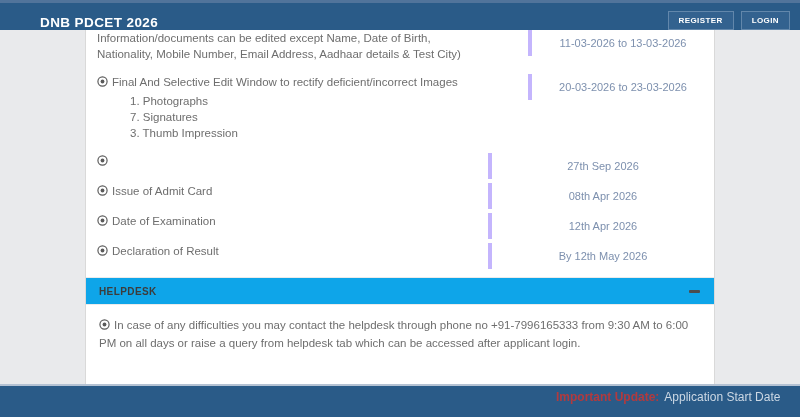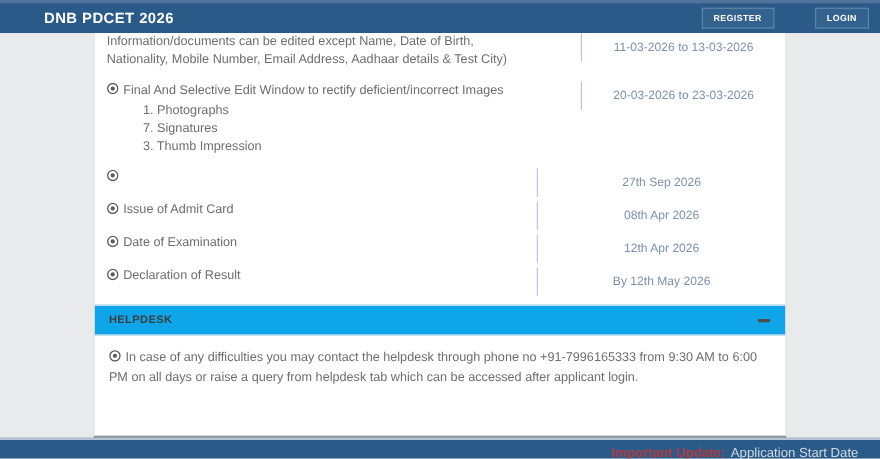--- a/index.html
+++ b/index.html
@@ -2,53 +2,53 @@
 <html><head>
 <meta charset="utf-8">
 <style>
   * { margin:0; padding:0; box-sizing:border-box; }
   html,body { width:800px; height:417px; overflow:hidden; }
   body { font-family:"Liberation Sans", sans-serif; background:#e9eaec; position:relative; }
 
   
   .topbar{ position:absolute; top:0; left:0; width:800px; height:30px;
     background:#2a5b88; border-top:3px solid #51749b;
-    display:flex; align-items:center; z-index:5; }
+    display:flex; align-items:flex-end; z-index:5; }
   .topbar .brand{ margin-left:40px; color:#ffffff; font-size:13.5px; font-weight:bold; letter-spacing:.4px; }
   .topbar .auth{ margin-left:auto; margin-right:10px; display:flex; gap:7px; }
   .topbtn{ background:#33628f; border:1px solid #6287ab; color:#fff; font-size:8px;
     font-weight:bold; letter-spacing:.4px; padding:4px 10px; cursor:pointer;
-    font-family:"Liberation Sans", sans-serif;margin-left:30px; }
+    font-family:"Liberation Sans", sans-serif; }
 
   
   .card{ position:absolute; left:85px; top:30px; width:630px; height:368px;
     background:#ffffff; border-left:1px solid #d9d9d9; border-right:1px solid #d9d9d9;
     border-bottom:2px solid #8e9399; overflow:hidden; }
   .schedule{ padding-left:11px; }
   .srow{ display:flex; align-items:flex-start; }
   .srow.top-align{ align-items:flex-start; }
   .srow .desc{ width:391px; padding-right:18px; font-size:11.5px; color:#6e6e6e; line-height:16px; }
-  .srow .datecell{ flex:1; border-left:1px solid #c4b5fd; text-align:center;
+  .srow .datecell{ flex:1; border-left:4px solid #c4b5fd; text-align:center;
     color:#7d90ae; font-size:11px; line-height:16px; padding:5px 4px; }
   .mb12{ margin-bottom:12px;gap:40px; } .mb4{ margin-bottom:4px; }
   .bullet{ display:inline-block; vertical-align:-1px; margin-right:4px; }
   .numlist{ padding-left:33px; margin-top:2px; }
   .numlist div{ line-height:16px; }
 
   
   .section-head{ margin-top:8px; height:28px; background:#0ea5e9;
     border-top:1px solid #ebebeb; border-bottom:1px solid #ebebeb;
     display:flex; align-items:center; justify-content:space-between;
     padding:0 14px 0 13px; cursor:pointer; }
   .section-head .sh-title{ font-size:10px; font-weight:bold; color:#3c3c3c; letter-spacing:.4px; }
   .minus{ width:11px; height:3px; background:#4d4d4d; border-radius:1px; cursor:pointer; }
   .help-text{ margin:12px 14px 0 13px; font-size:11.5px; color:#6e6e6e; line-height:16.5px; }
 
   
-  .footer{ position:absolute; left:0; bottom:0; width:800px; height:19px;
+  .footer{ position:absolute; left:0; bottom:0; width:800px; height:33px;
     background:#2a5b88; border-top:2px solid #b4c2d3; overflow:hidden;margin-top:18px; }
   .ticker{ white-space:nowrap; margin-left:556px; padding-top:4px; font-size:12px; }
   .ticker .t-label{ color:#b23a3e; font-weight:bold; }
   .ticker .t-text{ color:#ccd8e4; margin-left:5px; }
 </style>
 </head>
 <body>
 
 <div class="topbar">
   <div class="brand">DNB PDCET 2026</div>

